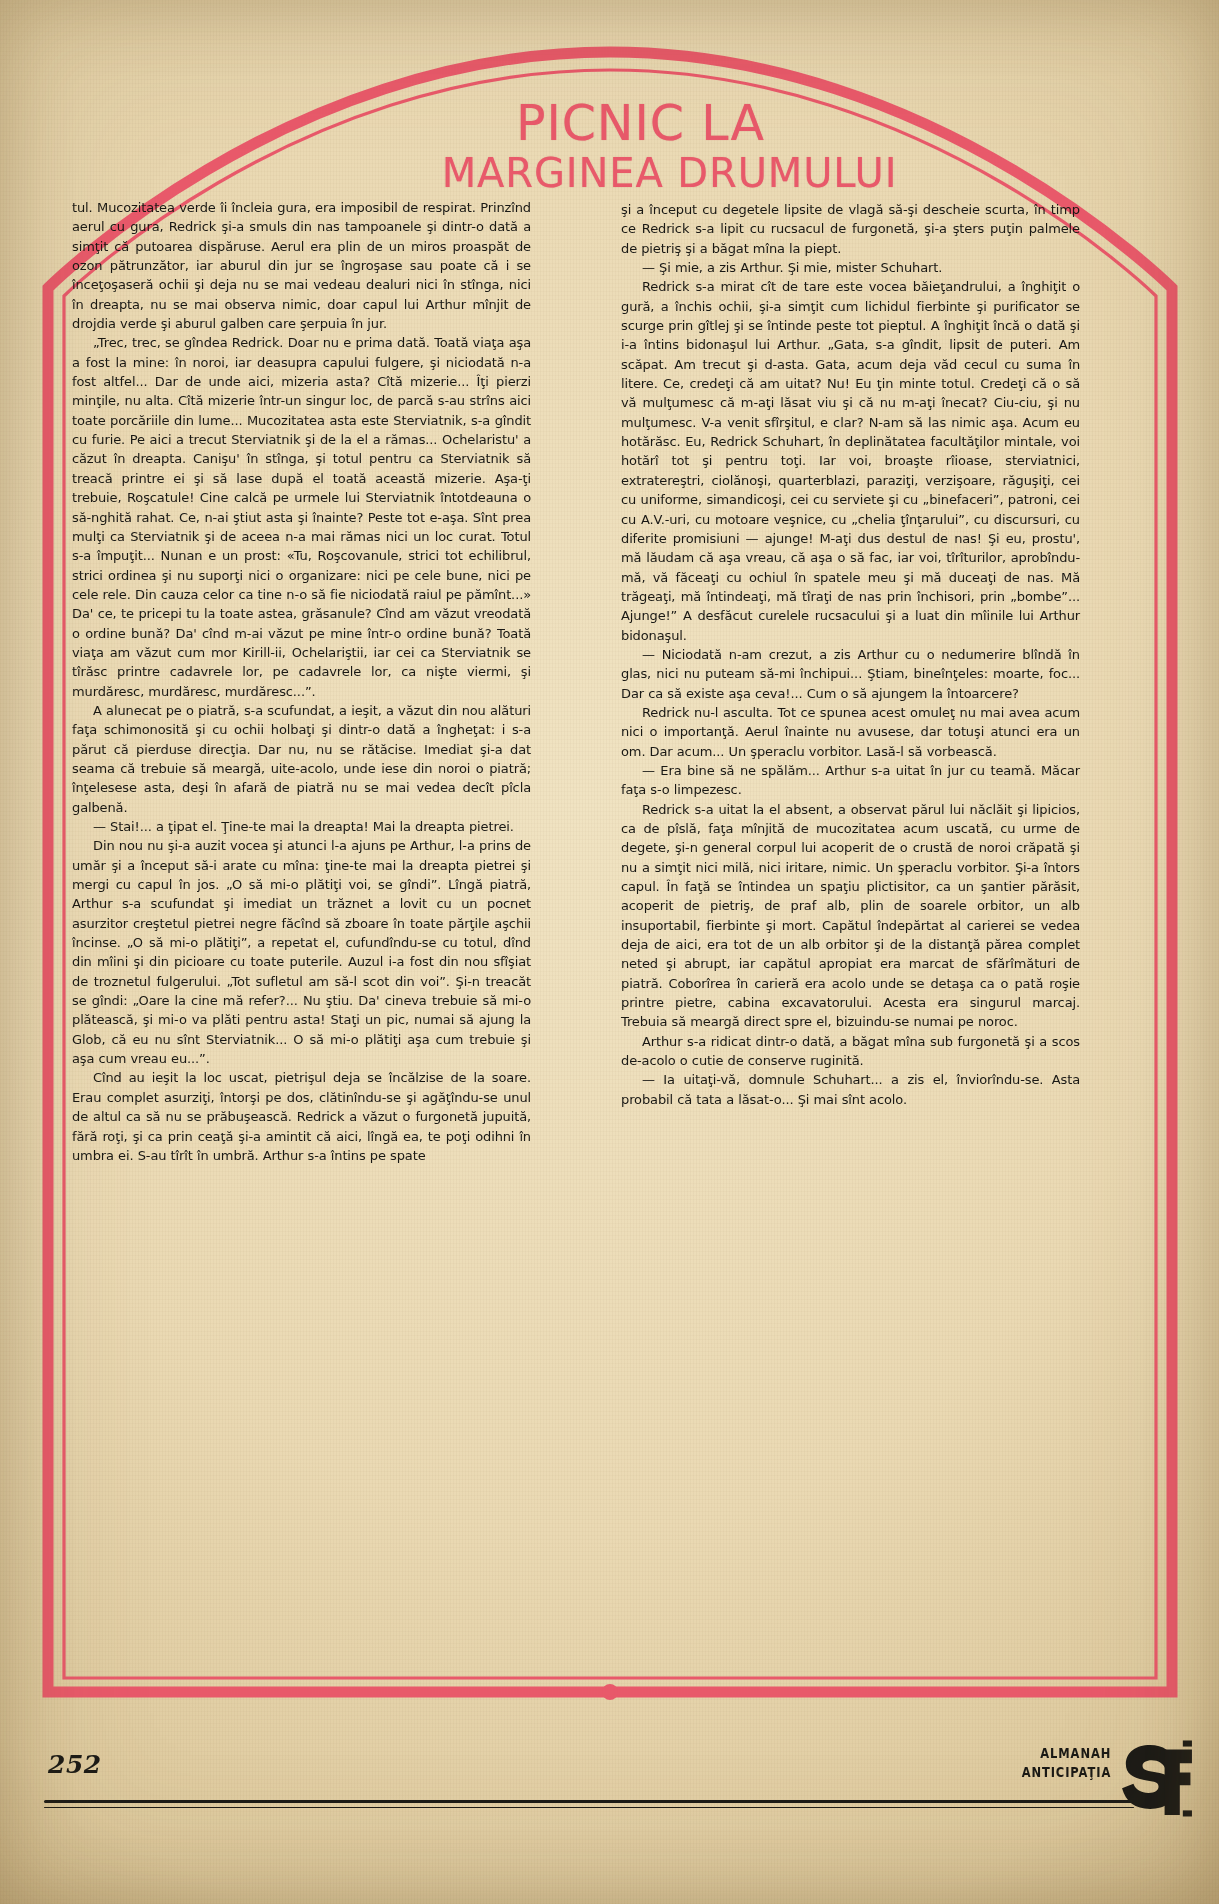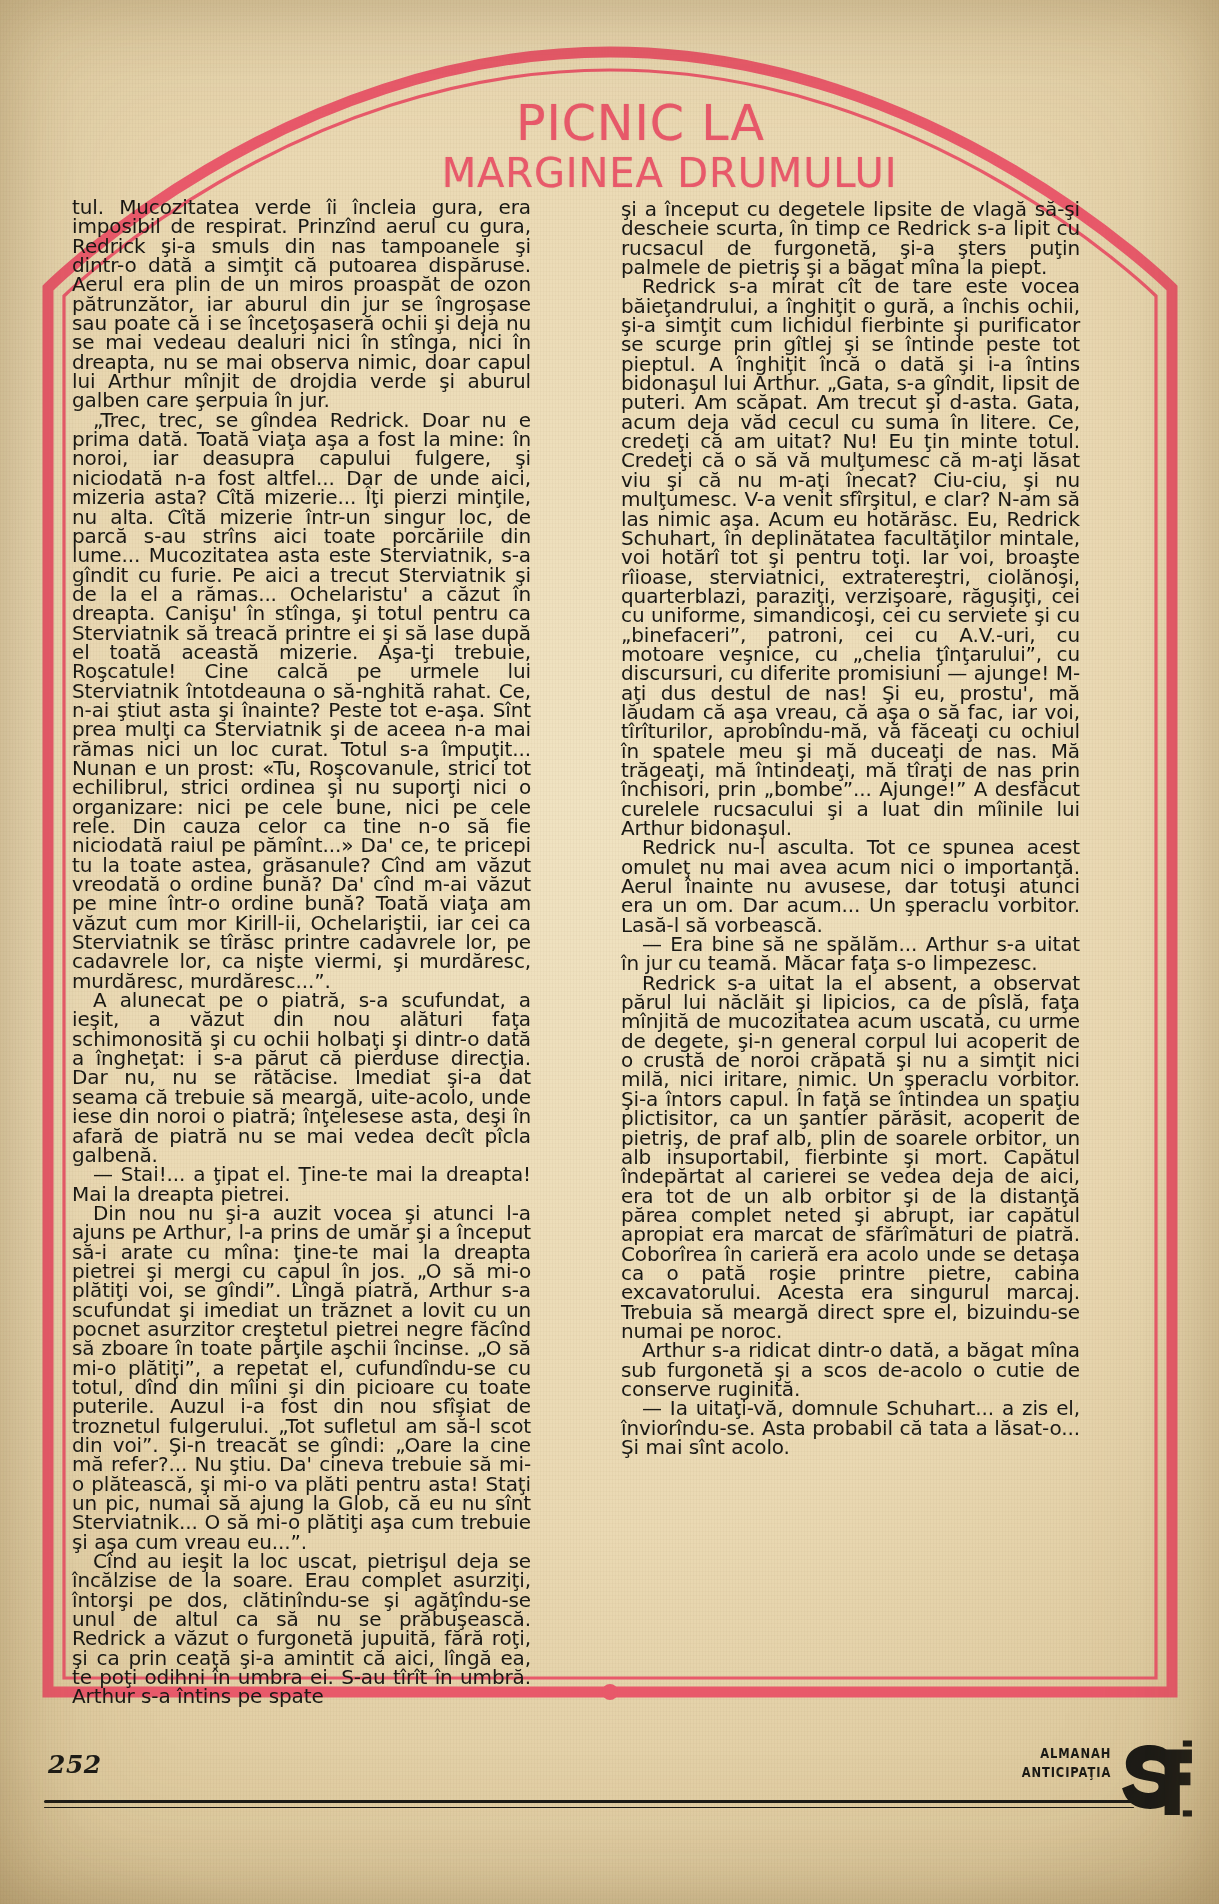--- a/index.html
+++ b/index.html
@@ -52,21 +52,21 @@
   
   .columns{
     position:absolute;
     left:72px;top:198px;
     width:1008px;height:1452px;
     display:flex;
     gap:46px;
   }
   .col{
     width:481px;
-    font-size:20px;
+    font-size:13px;
     line-height:19.35px;
     color:#1d1c18;
     text-align:justify;
     font-family:"DejaVu Sans", sans-serif;
     letter-spacing:-.12px;
     word-spacing:.2px;
     -webkit-font-smoothing:antialiased;
   }
   .col p{margin:0;text-indent:21px;}
   .col p.noind{text-indent:0;}
@@ -132,21 +132,23 @@
   <div class="col col-l">
     <p class="noind">tul. Mucozitatea verde îi încleia gura, era imposibil de respirat. Prinzînd aerul cu gura, Redrick şi-a smuls din nas tampoanele şi dintr-o dată a simţit că putoarea dispăruse. Aerul era plin de un miros proaspăt de ozon pătrunzător, iar aburul din jur se îngroşase sau poate că i se înceţoşaseră ochii şi deja nu se mai vedeau dealuri nici în stînga, nici în dreapta, nu se mai observa nimic, doar capul lui Arthur mînjit de drojdia verde şi aburul galben care şerpuia în jur.</p>
     <p>„Trec, trec, se gîndea Redrick. Doar nu e prima dată. Toată viaţa aşa a fost la mine: în noroi, iar deasupra capului fulgere, şi niciodată n-a fost altfel... Dar de unde aici, mizeria asta? Cîtă mizerie... Îţi pierzi minţile, nu alta. Cîtă mizerie într-un singur loc, de parcă s-au strîns aici toate porcăriile din lume... Mucozitatea asta este Sterviatnik, s-a gîndit cu furie. Pe aici a trecut Sterviatnik şi de la el a rămas... Ochelaristu' a căzut în dreapta. Canişu' în stînga, şi totul pentru ca Sterviatnik să treacă printre ei şi să lase după el toată această mizerie. Aşa-ţi trebuie, Roşcatule! Cine calcă pe urmele lui Sterviatnik întotdeauna o să-nghită rahat. Ce, n-ai ştiut asta şi înainte? Peste tot e-aşa. Sînt prea mulţi ca Sterviatnik şi de aceea n-a mai rămas nici un loc curat. Totul s-a împuţit... Nunan e un prost: «Tu, Roşcovanule, strici tot echilibrul, strici ordinea şi nu suporţi nici o organizare: nici pe cele bune, nici pe cele rele. Din cauza celor ca tine n-o să fie niciodată raiul pe pămînt...» Da' ce, te pricepi tu la toate astea, grăsanule? Cînd am văzut vreodată o ordine bună? Da' cînd m-ai văzut pe mine într-o ordine bună? Toată viaţa am văzut cum mor Kirill-ii, Ochelariştii, iar cei ca Sterviatnik se tîrăsc printre cadavrele lor, pe cadavrele lor, ca nişte viermi, şi murdăresc, murdăresc, murdăresc...”.</p>
     <p>A alunecat pe o piatră, s-a scufundat, a ieşit, a văzut din nou alături faţa schimonosită şi cu ochii holbaţi şi dintr-o dată a îngheţat: i s-a părut că pierduse direcţia. Dar nu, nu se rătăcise. Imediat şi-a dat seama că trebuie să meargă, uite-acolo, unde iese din noroi o piatră; înţelesese asta, deşi în afară de piatră nu se mai vedea decît pîcla galbenă.</p>
     <p>— Stai!... a ţipat el. Ţine-te mai la dreapta! Mai la dreapta pietrei.</p>
     <p>Din nou nu şi-a auzit vocea şi atunci l-a ajuns pe Arthur, l-a prins de umăr şi a început să-i arate cu mîna: ţine-te mai la dreapta pietrei şi mergi cu capul în jos. „O să mi-o plătiţi voi, se gîndi”. Lîngă piatră, Arthur s-a scufundat şi imediat un trăznet a lovit cu un pocnet asurzitor creştetul pietrei negre făcînd să zboare în toate părţile aşchii încinse. „O să mi-o plătiţi”, a repetat el, cufundîndu-se cu totul, dînd din mîini şi din picioare cu toate puterile. Auzul i-a fost din nou sfîşiat de troznetul fulgerului. „Tot sufletul am să-l scot din voi”. Şi-n treacăt se gîndi: „Oare la cine mă refer?... Nu ştiu. Da' cineva trebuie să mi-o plătească, şi mi-o va plăti pentru asta! Staţi un pic, numai să ajung la Glob, că eu nu sînt Sterviatnik... O să mi-o plătiţi aşa cum trebuie şi aşa cum vreau eu...”.</p>
     <p>Cînd au ieşit la loc uscat, pietrişul deja se încălzise de la soare. Erau complet asurziţi, întorşi pe dos, clătinîndu-se şi agăţîndu-se unul de altul ca să nu se prăbuşească. Redrick a văzut o furgonetă jupuită, fără roţi, şi ca prin ceaţă şi-a amintit că aici, lîngă ea, te poţi odihni în umbra ei. S-au tîrît în umbră. Arthur s-a întins pe spate</p>
   </div>
   <div class="col col-r">
     <p class="noind">şi a început cu degetele lipsite de vlagă să-şi descheie scurta, în timp ce Redrick s-a lipit cu rucsacul de furgonetă, şi-a şters puţin palmele de pietriş şi a băgat mîna la piept.</p>
+    <p>— Şi mie, a zis Arthur. Şi mie, mister Schuhart.</p>
     <p>Redrick s-a mirat cît de tare este vocea băieţandrului, a înghiţit o gură, a închis ochii, şi-a simţit cum lichidul fierbinte şi purificator se scurge prin gîtlej şi se întinde peste tot pieptul. A înghiţit încă o dată şi i-a întins bidonaşul lui Arthur. „Gata, s-a gîndit, lipsit de puteri. Am scăpat. Am trecut şi d-asta. Gata, acum deja văd cecul cu suma în litere. Ce, credeţi că am uitat? Nu! Eu ţin minte totul. Credeţi că o să vă mulţumesc că m-aţi lăsat viu şi că nu m-aţi înecat? Ciu-ciu, şi nu mulţumesc. V-a venit sfîrşitul, e clar? N-am să las nimic aşa. Acum eu hotărăsc. Eu, Redrick Schuhart, în deplinătatea facultăţilor mintale, voi hotărî tot şi pentru toţi. Iar voi, broaşte rîioase, sterviatnici, extratereştri, ciolănoşi, quarterblazi, paraziţi, verzişoare, răguşiţi, cei cu uniforme, simandicoşi, cei cu serviete şi cu „binefaceri”, patroni, cei cu A.V.-uri, cu motoare veşnice, cu „chelia ţînţarului”, cu discursuri, cu diferite promisiuni — ajunge! M-aţi dus destul de nas! Şi eu, prostu', mă lăudam că aşa vreau, că aşa o să fac, iar voi, tîrîturilor, aprobîndu-mă, vă făceaţi cu ochiul în spatele meu şi mă duceaţi de nas. Mă trăgeaţi, mă întindeaţi, mă tîraţi de nas prin închisori, prin „bombe”... Ajunge!” A desfăcut curelele rucsacului şi a luat din mîinile lui Arthur bidonaşul.</p>
+    <p>— Niciodată n-am crezut, a zis Arthur cu o nedumerire blîndă în glas, nici nu puteam să-mi închipui... Ştiam, bineînţeles: moarte, foc... Dar ca să existe aşa ceva!... Cum o să ajungem la întoarcere?</p>
     <p>Redrick nu-l asculta. Tot ce spunea acest omuleţ nu mai avea acum nici o importanţă. Aerul înainte nu avusese, dar totuşi atunci era un om. Dar acum... Un şperaclu vorbitor. Lasă-l să vorbească.</p>
     <p>— Era bine să ne spălăm... Arthur s-a uitat în jur cu teamă. Măcar faţa s-o limpezesc.</p>
     <p>Redrick s-a uitat la el absent, a observat părul lui năclăit şi lipicios, ca de pîslă, faţa mînjită de mucozitatea acum uscată, cu urme de degete, şi-n general corpul lui acoperit de o crustă de noroi crăpată şi nu a simţit nici milă, nici iritare, nimic. Un şperaclu vorbitor. Şi-a întors capul. În faţă se întindea un spaţiu plictisitor, ca un şantier părăsit, acoperit de pietriş, de praf alb, plin de soarele orbitor, un alb insuportabil, fierbinte şi mort. Capătul îndepărtat al carierei se vedea deja de aici, era tot de un alb orbitor şi de la distanţă părea complet neted şi abrupt, iar capătul apropiat era marcat de sfărîmături de piatră. Coborîrea în carieră era acolo unde se detaşa ca o pată roşie printre pietre, cabina excavatorului. Acesta era singurul marcaj. Trebuia să meargă direct spre el, bizuindu-se numai pe noroc.</p>
     <p>Arthur s-a ridicat dintr-o dată, a băgat mîna sub furgonetă şi a scos de-acolo o cutie de conserve ruginită.</p>
     <p>— Ia uitaţi-vă, domnule Schuhart... a zis el, înviorîndu-se. Asta probabil că tata a lăsat-o... Şi mai sînt acolo.</p>
   </div>
 </div>
 
 <div class="footer">
   <div class="pageno">252</div>

